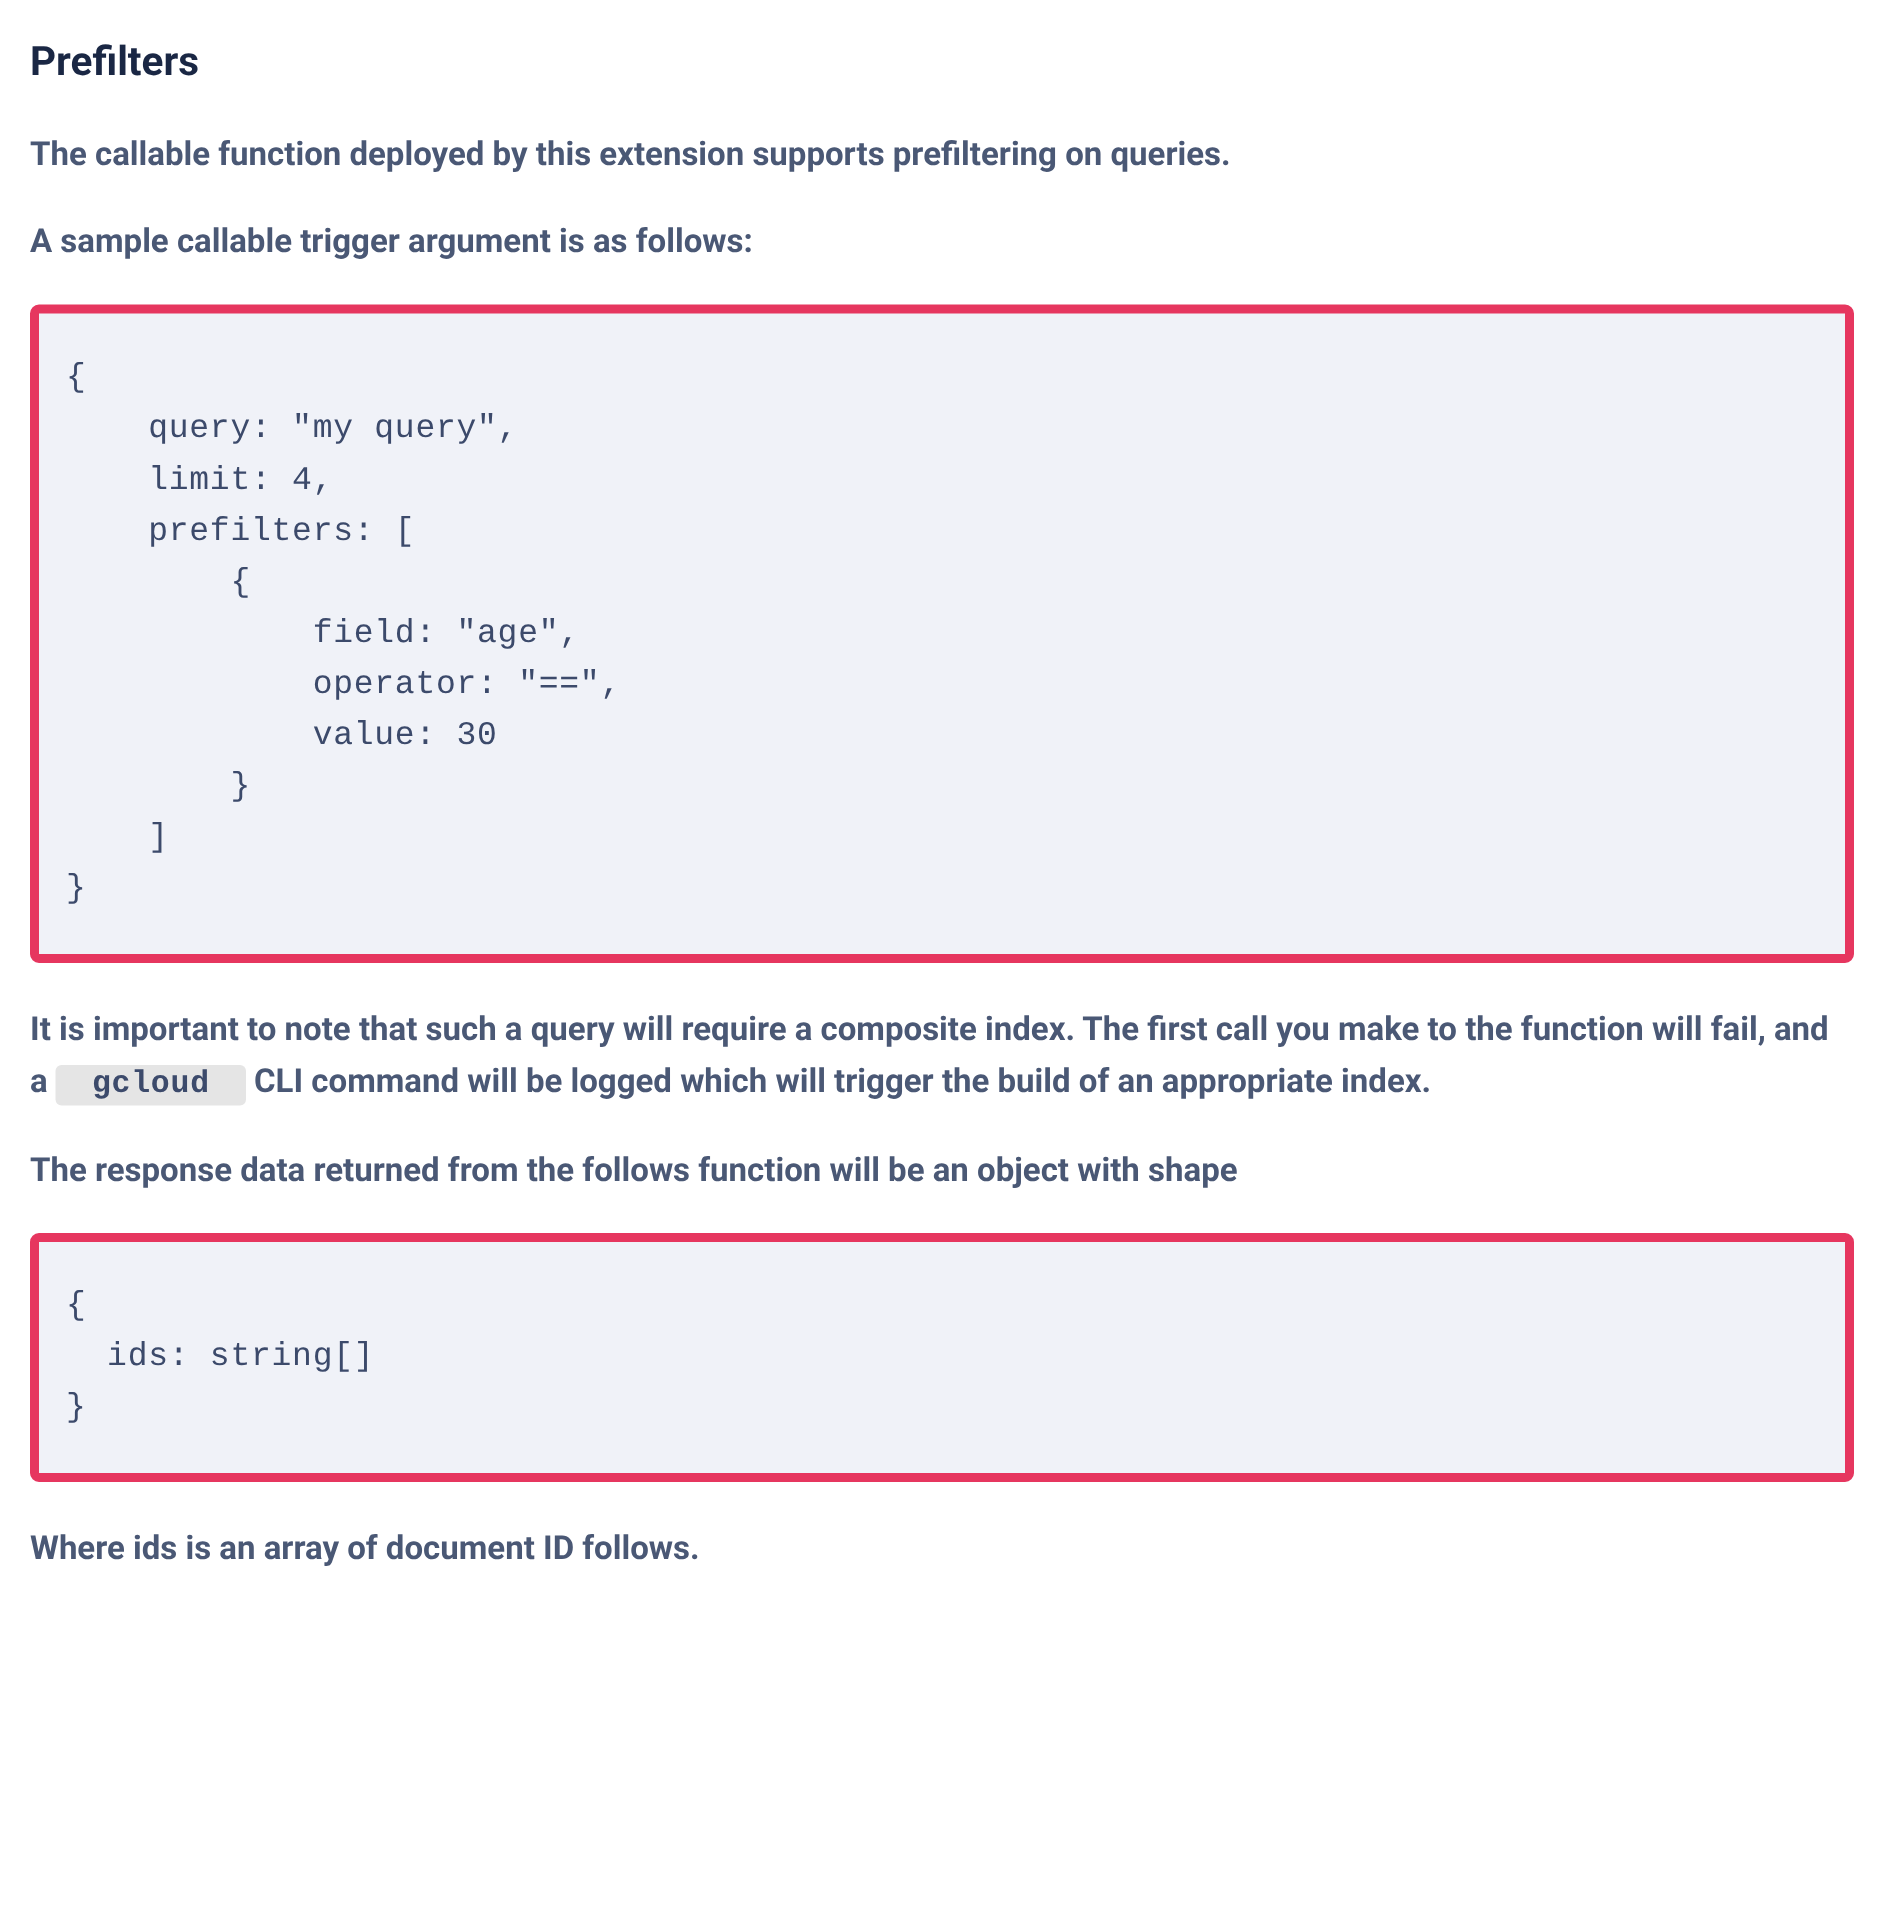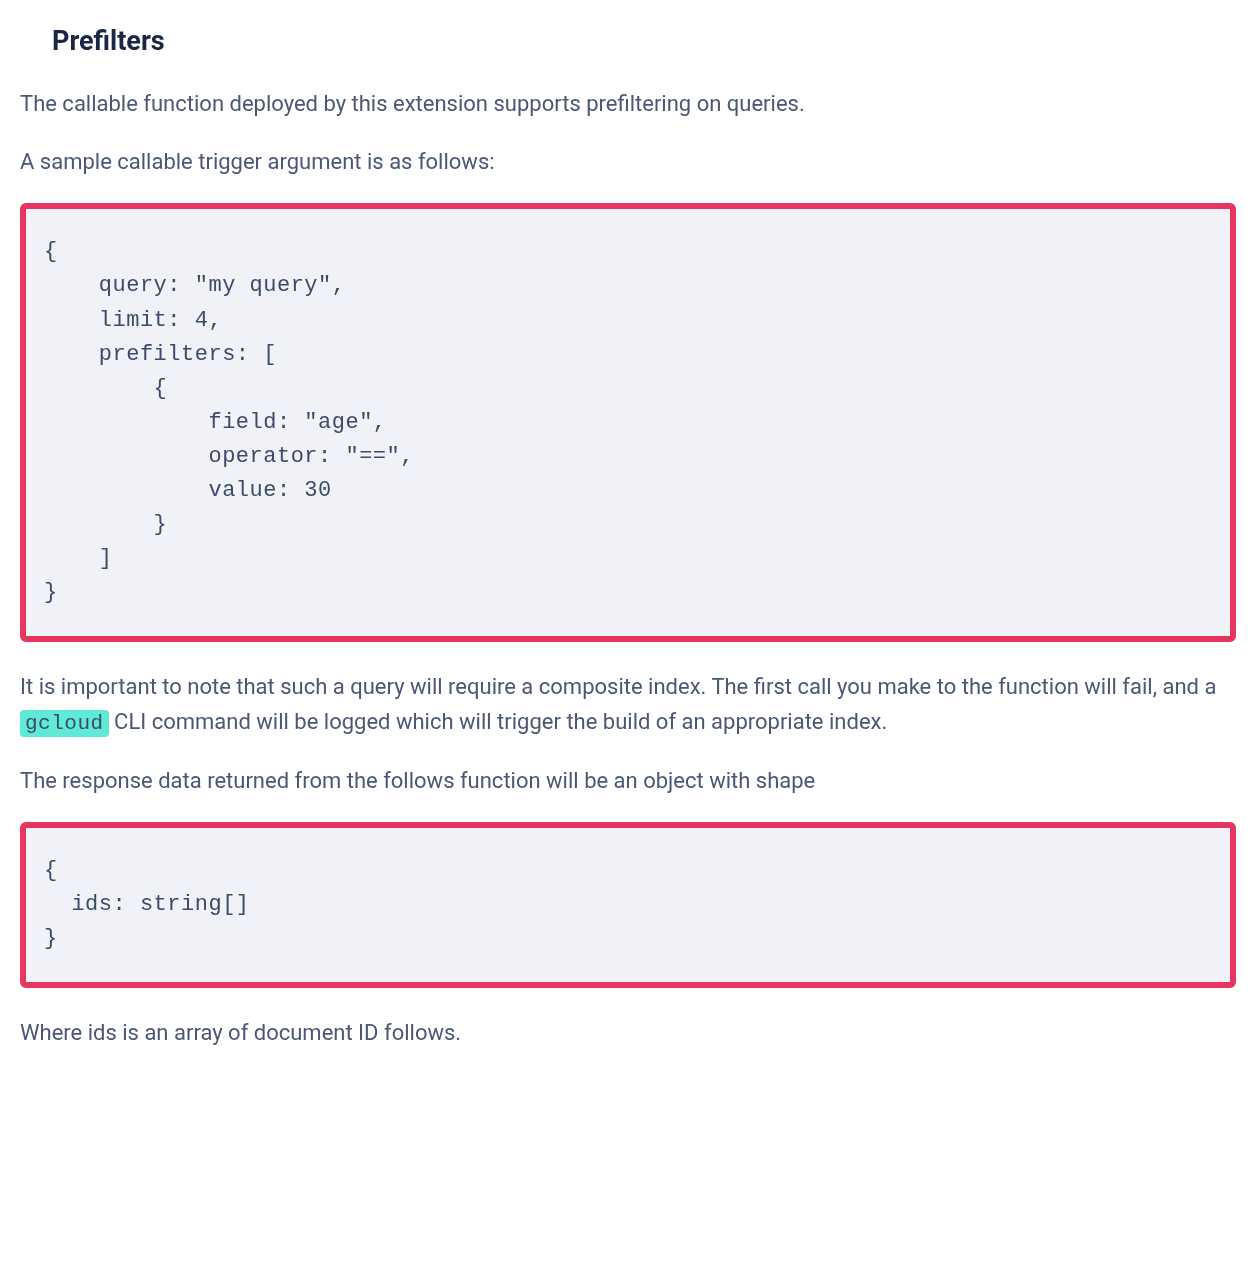--- a/index.html
+++ b/index.html
@@ -13,44 +13,44 @@
       padding: 20px;
       color: #3c4a6b;
       font-size: 22px;
       line-height: 1.6;
     }
     h3 {
       color: #1a2744;
       font-size: 27px;
       font-weight: 700;
       margin-bottom: 24px;
-      margin-left: 32px;
     }
     p {
       color: #4a5875;
       margin-bottom: 24px;
       line-height: 1.55;
+      font-weight: bold;
     }
     .code-block {
       background: #f0f2f8;
       border: 6px solid #e6365f;
       border-radius: 6px;
       padding: 26px 18px;
       margin-bottom: 28px;
       font-family: 'SFMono-Regular', Consolas, 'Liberation Mono', Menlo, monospace;
       font-size: 22px;
       line-height: 1.55;
       color: #3c4a6b;
       white-space: pre;
       overflow-x: auto;
       letter-spacing: 0.5px;
     }
     code.inline {
-      background: #5eead4;
-      padding: 2px 5px;
+      background: #e5e5e5;
+      padding: 2px 24px;
       border-radius: 4px;
       font-family: 'SFMono-Regular', Consolas, 'Liberation Mono', Menlo, monospace;
       font-size: 21px;
       color: #3c4a6b;
       letter-spacing: 0.5px;
     }
   </style>
 </head>
 <body>
 

